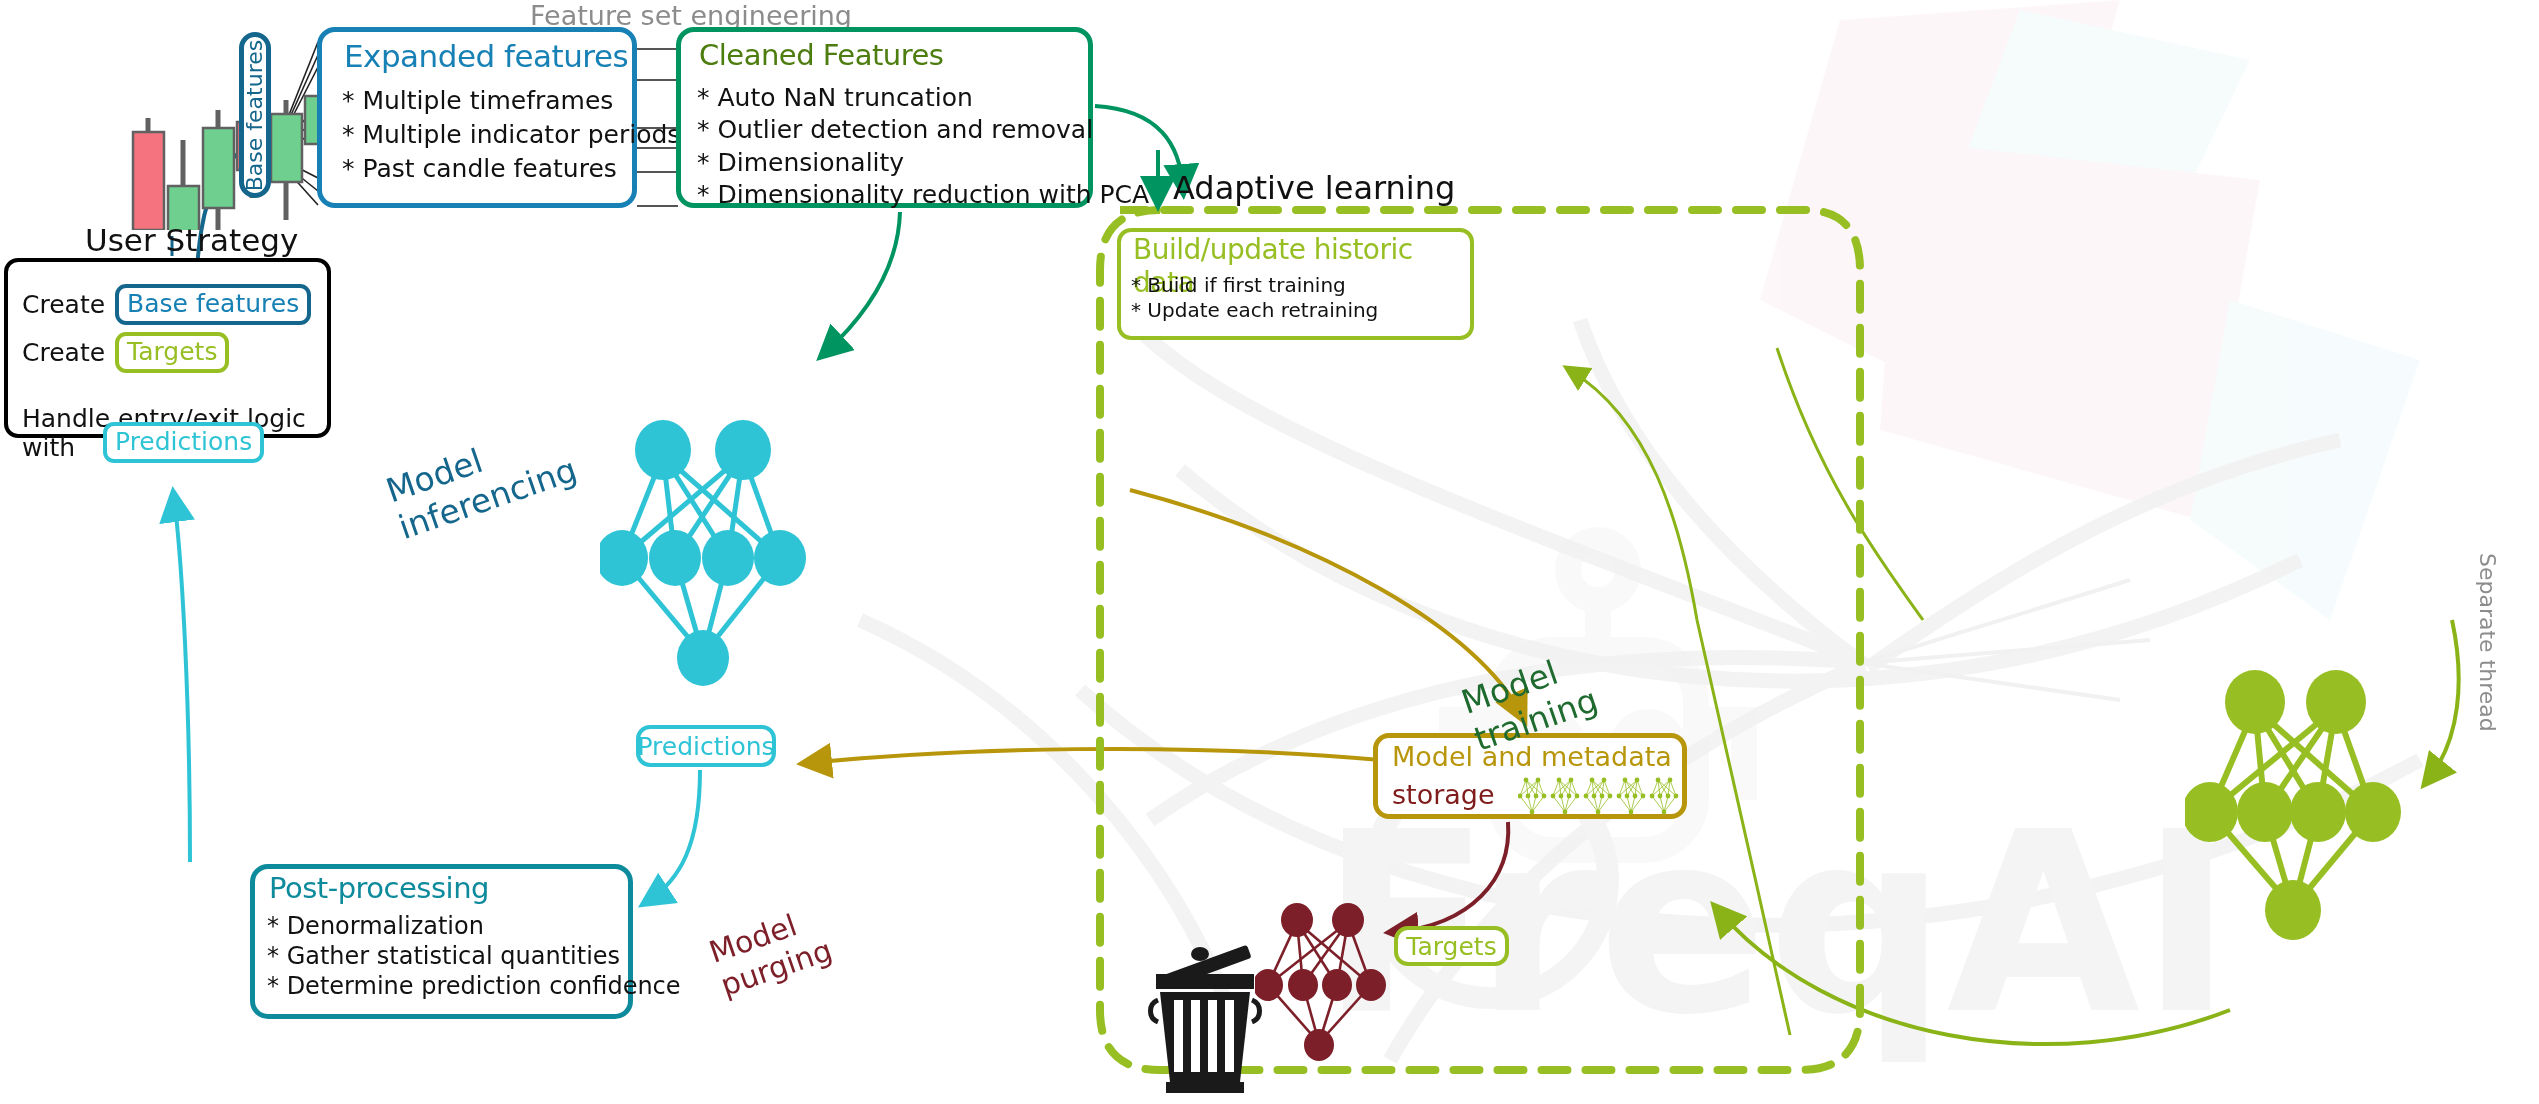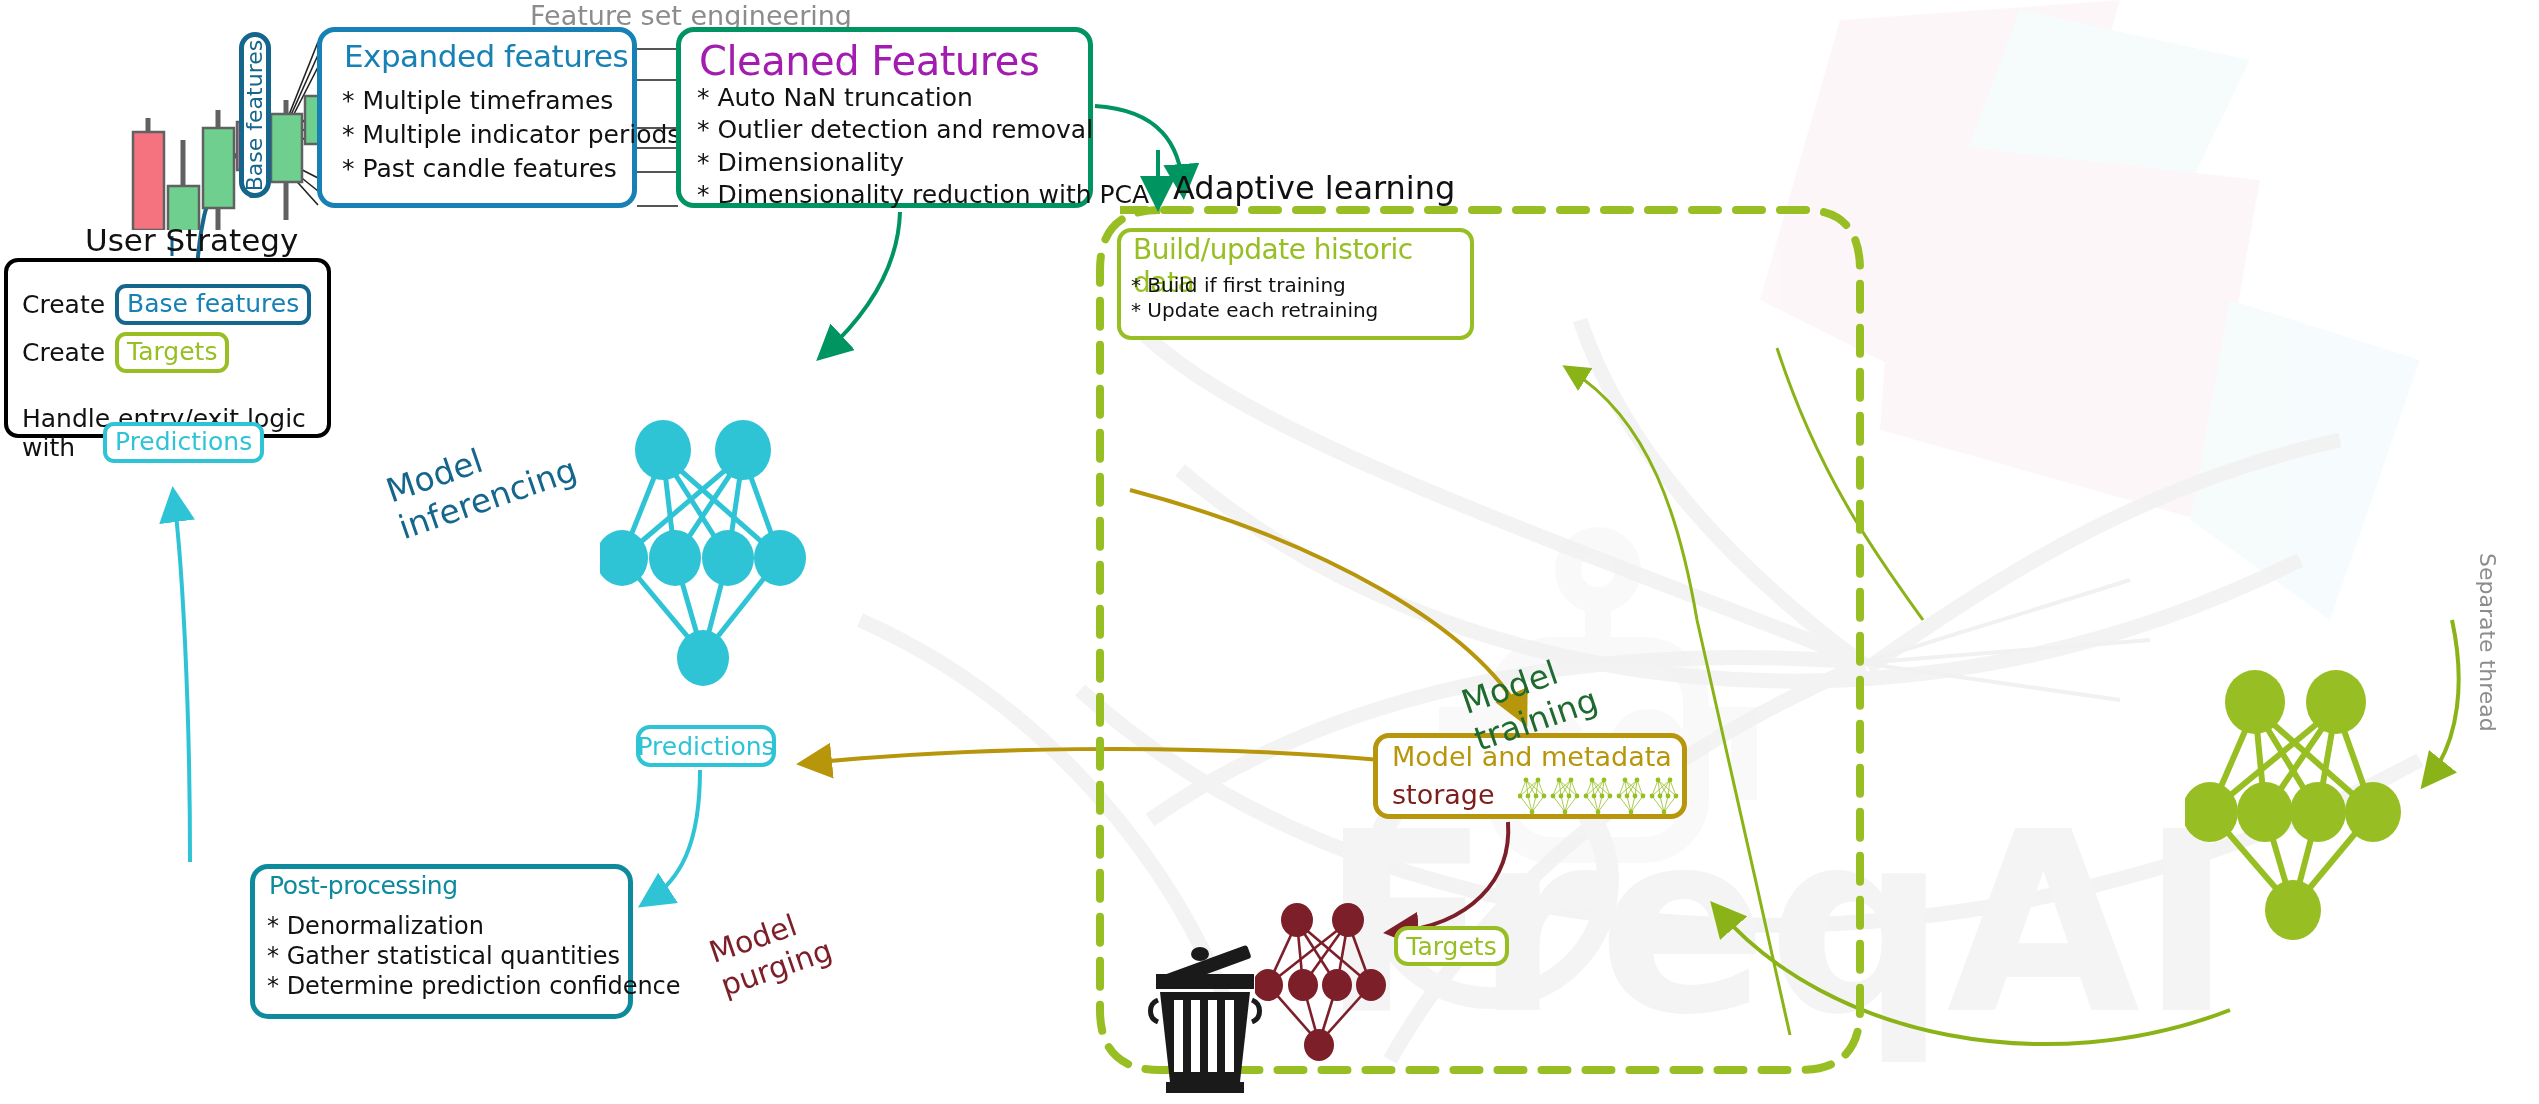--- a/index.html
+++ b/index.html
@@ -14,21 +14,21 @@
   .pill{position:absolute;box-sizing:border-box;background:#fff;border-radius:14px;display:flex;align-items:center;justify-content:center;}
   .lbl{position:absolute;white-space:nowrap;}
 
   
   #expanded-box{left:317px;top:27px;width:320px;height:181px;border:5px solid #1781b5;}
   #expanded-title{position:absolute;left:22px;top:6px;font-size:31px;color:#1781b5;}
   #expanded-bullets{position:absolute;left:20px;top:52px;font-size:25px;line-height:1.36;}
 
   
   #cleaned-box{left:676px;top:27px;width:417px;height:181px;border:5px solid #009460;}
-  #cleaned-title{position:absolute;left:18px;top:6px;font-size:40px;color:#a21caf;}
+  #cleaned-title{position:absolute;left:18px;top:6px;font-size:29px;color:#4d7c0f;}
   #cleaned-bullets{position:absolute;left:16px;top:50px;font-size:25px;line-height:1.295;}
 
   
   #base-pill{left:239px;top:32px;width:32px;height:166px;border:5px solid #14668c;border-radius:16px;}
   #base-pill span{display:block;transform:rotate(-90deg);white-space:nowrap;font-size:22px;color:#14668c;}
 
   
   #user-strategy-title{left:85px;top:222px;font-size:31px;color:#111;}
   #user-box{left:4px;top:258px;width:327px;height:180px;border:4px solid #000;border-radius:14px;}
   .us-row{position:absolute;display:flex;align-items:center;font-size:25px;color:#111;}
@@ -36,21 +36,21 @@
   #us-row2{left:14px;top:70px;}
   #us-row3{left:14px;top:122px;margin-top:20px;}
   #us-row4{left:95px;top:160px;}
   .tagpill{display:inline-flex;align-items:center;justify-content:center;box-sizing:border-box;border-radius:11px;padding:1px 8px 3px 8px;margin-left:10px;background:#fff;}
   .tag-base{border:4px solid #14668c;color:#1781b5;font-size:25px;}
   .tag-tgt{border:4px solid #97bf23;color:#97bf23;font-size:25px;}
   .tag-pred{border:4px solid #2ec4d6;color:#2ec4d6;font-size:25px;margin-left:0;}
 
   
   #post-box{left:250px;top:864px;width:383px;height:155px;border:5px solid #0d8a9c;}
-  #post-title{position:absolute;left:14px;top:2px;font-size:25px;color:#0d8a9c;}
+  #post-title{position:absolute;left:14px;top:2px;font-size:29px;color:#0d8a9c;}
   #post-bullets{position:absolute;left:12px;top:42px;font-size:24px;line-height:1.26;}
 
   
   #pred-pill{left:636px;top:725px;width:140px;height:42px;border:4px solid #2ec4d6;}
   #pred-pill span{color:#2ec4d6;font-size:25px;}
 
   
   #adaptive-title{left:1173px;top:169px;font-size:32px;color:#111;}
   #build-box{left:1117px;top:228px;width:357px;height:112px;border:4px solid #97bf23;border-radius:14px;}
   #build-title{position:absolute;left:12px;top:1px;font-size:28px;color:#97bf23;}

